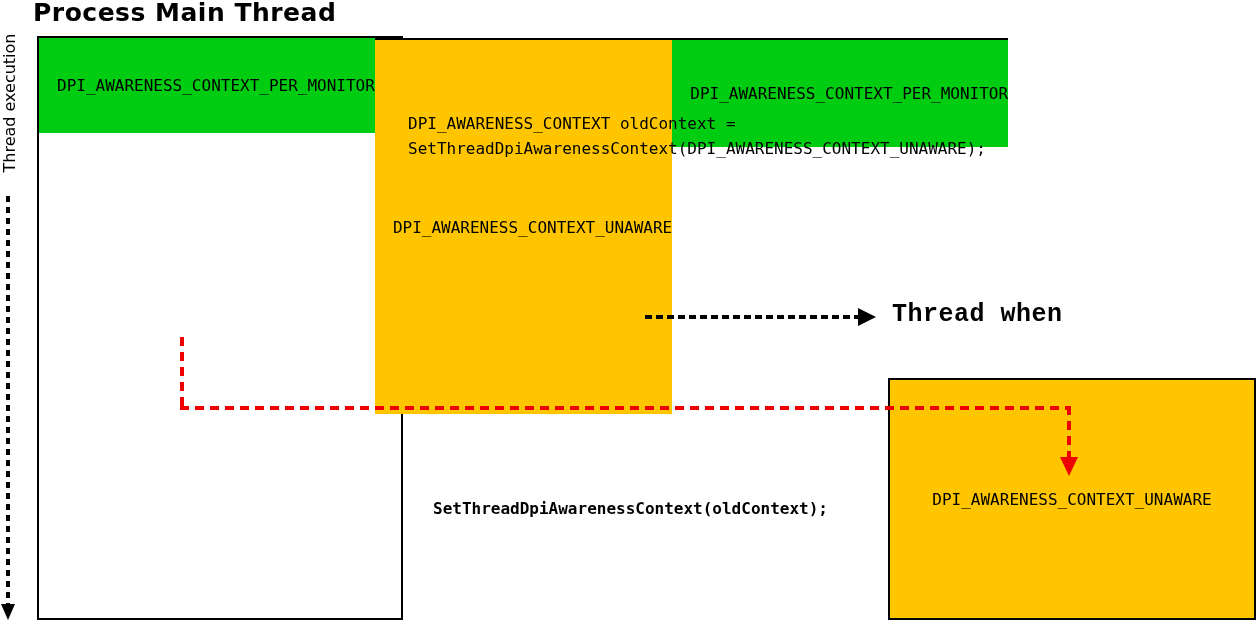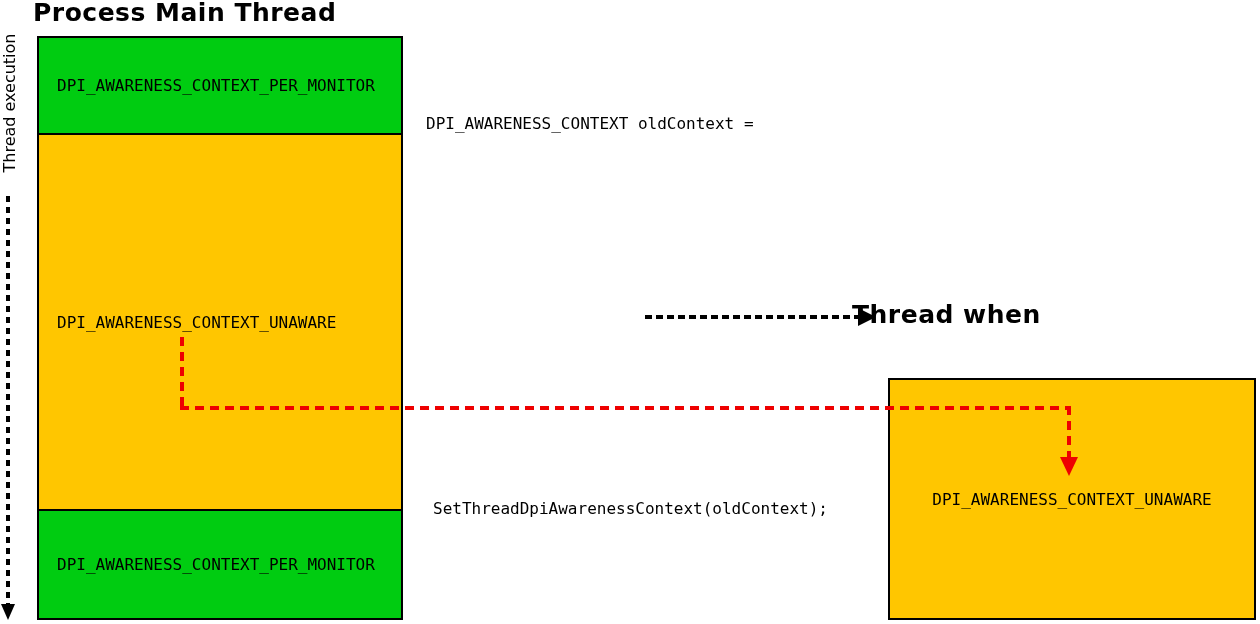--- a/index.html
+++ b/index.html
@@ -24,21 +24,21 @@
     white-space: nowrap;
     letter-spacing: 0.5px;
   }
 
   
   .main-box {
     left: 37px; top: 36px;
     width: 366px; height: 584px;
     border: 2px solid #000;
     display: flex;
-    flex-direction: column;
+    flex-direction: row;
   }
   .section {
     display: flex;
     align-items: center;
     padding-left: 18px;
   }
   .section-1 { height: 95px; }
   .section-2 { height: 376px; border-top: 2px solid #000; }
   .section-3 { height: 109px; border-top: 2px solid #000; }
   .mono-label {
@@ -73,40 +73,40 @@
   }
 
   
   .code {
     font-family: "DejaVu Sans Mono", monospace;
     font-size: 16px;
     line-height: 25px;
     white-space: nowrap;
     color: #000;
   }
-  .code-1 { left: 426px; top: 111px; }
+  .code-1 { left: 408px; top: 111px; }
   .code-2 { left: 433px; top: 306px; }
-  .code-3 { left: 433px; top: 496px; }
+  .code-3 { left: 433px; top: 496px; font-weight: bold; }
 
   
   .h-dash-line {
     left: 645px; top: 315px;
     width: 214px; height: 4px;
     background: repeating-linear-gradient(to right, #000 0 7px, transparent 7px 11px);
   }
   .h-arrow-head {
     left: 858px; top: 308px;
     width: 0; height: 0;
     border-top: 9px solid transparent;
     border-bottom: 9px solid transparent;
     border-left: 18px solid #000;
   }
 
   
-  .title-right { left: 852px; top: 298px; line-height: 34px; }
+  .title-right { left: 892px; top: 298px; line-height: 34px; font-family: Liberation Mono, monospace; }
 
   
   .right-box {
     left: 888px; top: 378px;
     width: 368px; height: 242px;
     border: 2px solid #000;
     display: flex;
     align-items: center;
     justify-content: center;
   }
@@ -156,20 +156,21 @@
     <div class="section section-2" style="background-color: rgb(255, 198, 0);">
       <span class="mono-label">DPI_AWARENESS_CONTEXT_UNAWARE</span>
     </div>
     <div class="section section-3" style="background-color: rgb(0, 204, 17);">
       <span class="mono-label">DPI_AWARENESS_CONTEXT_PER_MONITOR</span>
     </div>
   </div>
 
   <div class="abs code code-1">
     <div>DPI_AWARENESS_CONTEXT oldContext =</div>
+    <div>SetThreadDpiAwarenessContext(DPI_AWARENESS_CONTEXT_UNAWARE);</div>
   </div>
 
 
   <div class="abs h-dash-line"></div>
   <div class="abs h-arrow-head"></div>
 
   <div class="abs code code-3">SetThreadDpiAwarenessContext(oldContext);</div>
 
   <div class="abs big-title title-right">
     <div>Thread when</div>

